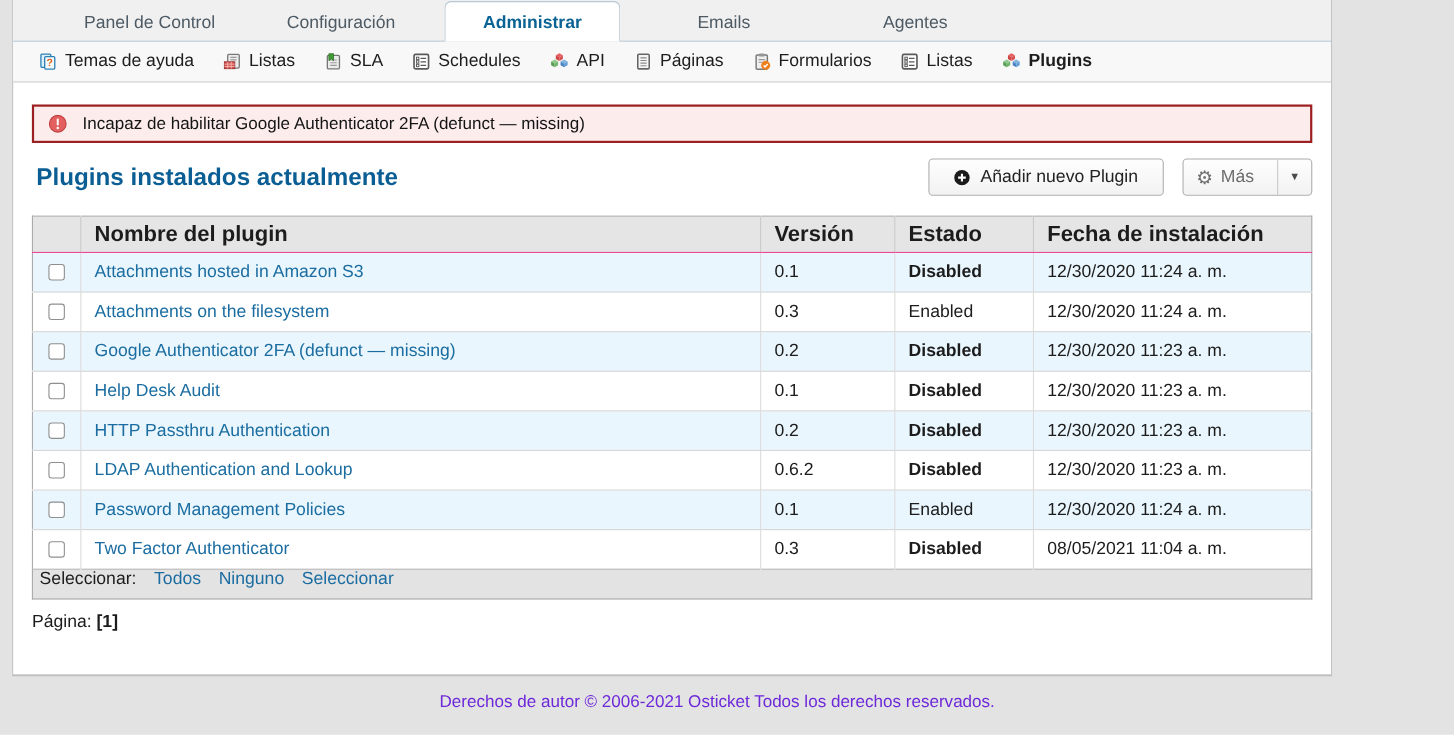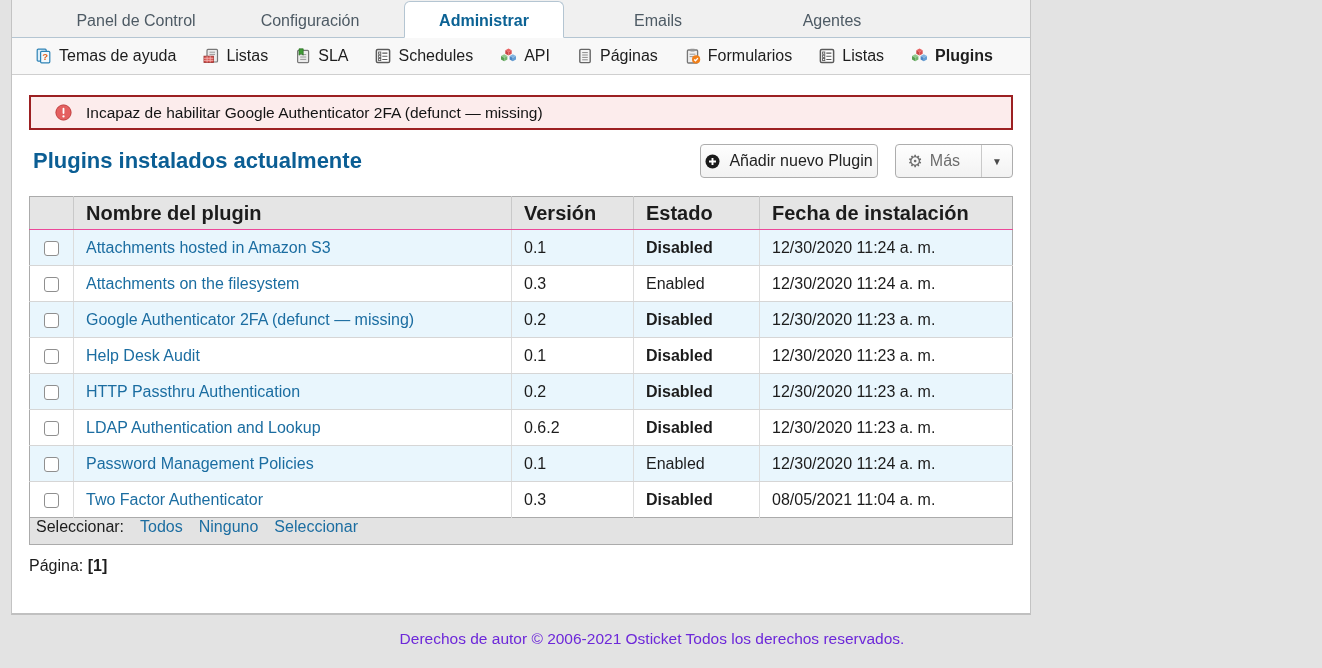--- a/index.html
+++ b/index.html
@@ -4,21 +4,21 @@
 <style>
   * { box-sizing: border-box; }
   html,body { margin:0; padding:0; }
   body {
     width:1322px; height:668px; overflow:hidden;
     background:#e3e3e3;
     font-family:"Liberation Sans", sans-serif;
     font-size:16px; color:#1c1c1c;
   }
   .container {
-    position:relative; margin-left:11px; width:1020px; height:615px;
+    position:relative; margin-left:11px; width:1200px; height:615px;
     background:#fff;
     border-left:1px solid #c3c3c3; border-right:1px solid #c3c3c3;
     border-bottom:2px solid #c0c0c0;
   }
   
   .tabbar {
     height:38px; background:#f0f0f0; border-bottom:1px solid #b4c5d2;
     display:flex; align-items:flex-end; padding-left:44px;
   }
   .tab {
@@ -36,30 +36,30 @@
     height:37px; background:#f8f8f8; border-bottom:1px solid #cfcfcf;
     display:flex; align-items:center; padding-left:24px; gap:27px;
   }
   .subnav-item { display:flex; align-items:center; gap:7px; cursor:pointer; color:#1d1d1d; white-space:nowrap; }
   .subnav-item.active .subnav-label { font-weight:bold; }
   .subnav-item .icon { display:flex; align-items:center; }
   
   .content { padding:0 17px; }
   .error-banner {
     margin-top:20px; height:35px; background:#fcecec; border:2px solid #9c2022;
-    display:flex; align-items:center; padding-left:24px; gap:14px;
+    display:flex; align-items:center; padding-left:13px; gap:14px;
     font-size:15.5px; color:#141414;
   }
   .heading-row { margin-top:13px; display:flex; align-items:center; height:36px; }
   .page-title { margin:4px; font-size:22px; font-weight:bold; color:#0b5e94; }
   .toolbar { margin-left:auto; display:flex; gap:17px; }
   .btn {
     height:34px; background:linear-gradient(#fefefe,#f2f2f2);
     border:1px solid #adadad; border-radius:4px;
-    display:flex; align-items:center; padding:0 4px; gap:9px;
+    display:flex; align-items:center; padding:0 22px; gap:9px;
     font-size:16px; color:#222; cursor:pointer;
   }
   .btn-more { padding:0; color:#6d6d6d; }
   .btn-more .more-main { display:flex; align-items:center; gap:7px; padding:0 12px; height:100%; }
   .gear-glyph { font-size:17px; color:#6d6d6d; line-height:1; }
   .caret-section {
     border-left:1px solid #c9c9c9; align-self:stretch;
     display:flex; align-items:center; padding:0 10px; color:#4a4a4a; font-size:10px;
   }
   

